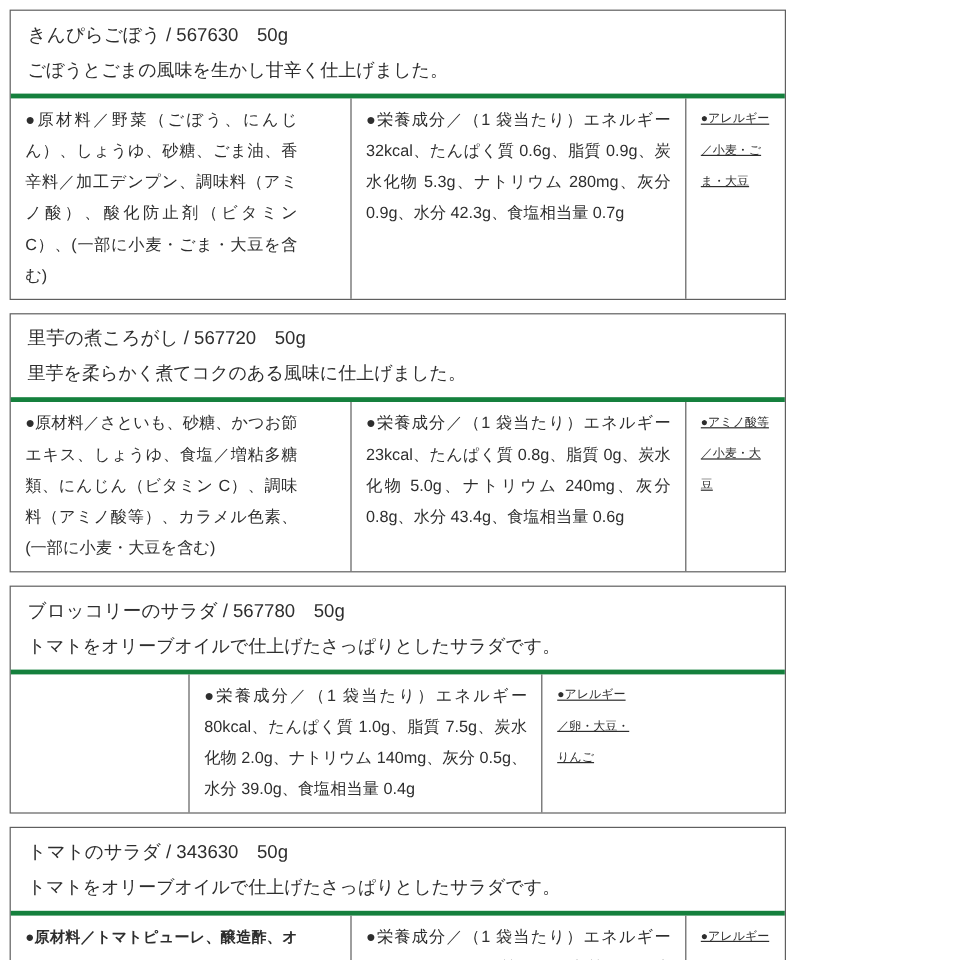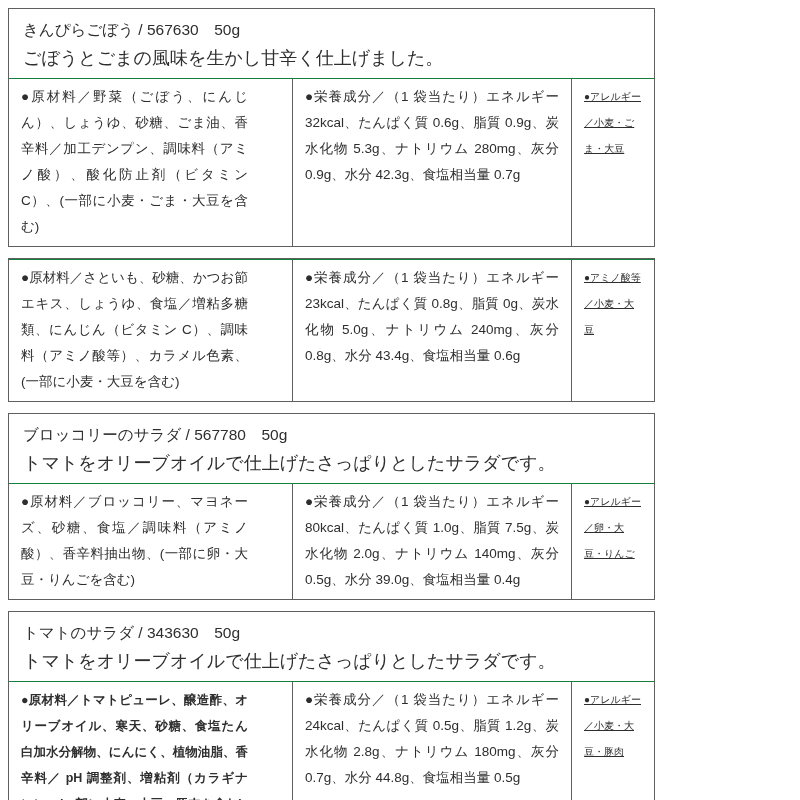--- a/index.html
+++ b/index.html
@@ -24,28 +24,28 @@
   }
   .card-header {
     padding: 6px 14px 5px 14px;
   }
   .title {
     font-size: 15.5px;
     line-height: 29px;
     white-space: nowrap;
   }
   .desc {
-    font-size: 18px;
+    font-size: 15px;
     line-height: 29px;
     white-space: nowrap;
   }
   .card-body {
     display: flex;
     align-items: stretch;
-    border-top: 1px solid #15803d;
+    border-top: 4px solid #15803d;
     min-height: 113px;
     justify-content: center;
   }
   .cell {
     box-sizing: border-box;
     font-size: 13.5px;
     line-height: 26px;
     padding: 5px 12px 6px 12px;
     text-align: justify;
   }
@@ -80,34 +80,37 @@
       <div class="desc">ごぼうとごまの風味を生かし甘辛く仕上げました。</div>
     </header>
     <div class="card-body">
       <div class="cell ingredients">●原材料／野菜（ごぼう、にんじん）、しょうゆ、砂糖、ごま油、香辛料／加工デンプン、調味料（アミノ酸）、酸化防止剤（ビタミン C）、(一部に小麦・ごま・大豆を含む)</div>
       <div class="cell nutrition">●栄養成分／（1 袋当たり）エネルギー 32kcal、たんぱく質 0.6g、脂質 0.9g、炭水化物 5.3g、ナトリウム 280mg、灰分 0.9g、水分 42.3g、食塩相当量 0.7g</div>
       <div class="cell allergy">●アレルギー／小麦・ごま・大豆</div>
     </div>
   </section>
 
   <section class="card">
+    <header class="card-header">
+      <div class="title">里芋の煮ころがし / 567720　50g</div>
+      <div class="desc">里芋を柔らかく煮てコクのある風味に仕上げました。</div>
+    </header>
     <div class="card-body">
       <div class="cell ingredients">●原材料／さといも、砂糖、かつお節エキス、しょうゆ、食塩／増粘多糖類、にんじん（ビタミン C）、調味料（アミノ酸等）、カラメル色素、(一部に小麦・大豆を含む)</div>
       <div class="cell nutrition">●栄養成分／（1 袋当たり）エネルギー 23kcal、たんぱく質 0.8g、脂質 0g、炭水化物 5.0g、ナトリウム 240mg、灰分 0.8g、水分 43.4g、食塩相当量 0.6g</div>
       <div class="cell allergy">●アミノ酸等／小麦・大豆</div>
     </div>
   </section>
 
   <section class="card">
     <header class="card-header">
       <div class="title">ブロッコリーのサラダ / 567780　50g</div>
       <div class="desc">トマトをオリーブオイルで仕上げたさっぱりとしたサラダです。</div>
     </header>
     <div class="card-body">
-      <div class="cell ingredients">●原材料／ブロッコリー、マヨネーズ、砂糖、食塩／調味料（アミノ酸）、香辛料抽出物、(一部に卵・大豆・りんごを含む)</div>
       <div class="cell nutrition">●栄養成分／（1 袋当たり）エネルギー 80kcal、たんぱく質 1.0g、脂質 7.5g、炭水化物 2.0g、ナトリウム 140mg、灰分 0.5g、水分 39.0g、食塩相当量 0.4g</div>
       <div class="cell allergy">●アレルギー／卵・大豆・りんご</div>
     </div>
   </section>
 
   <section class="card">
     <header class="card-header">
       <div class="title">トマトのサラダ / 343630　50g</div>
       <div class="desc">トマトをオリーブオイルで仕上げたさっぱりとしたサラダです。</div>
     </header>

